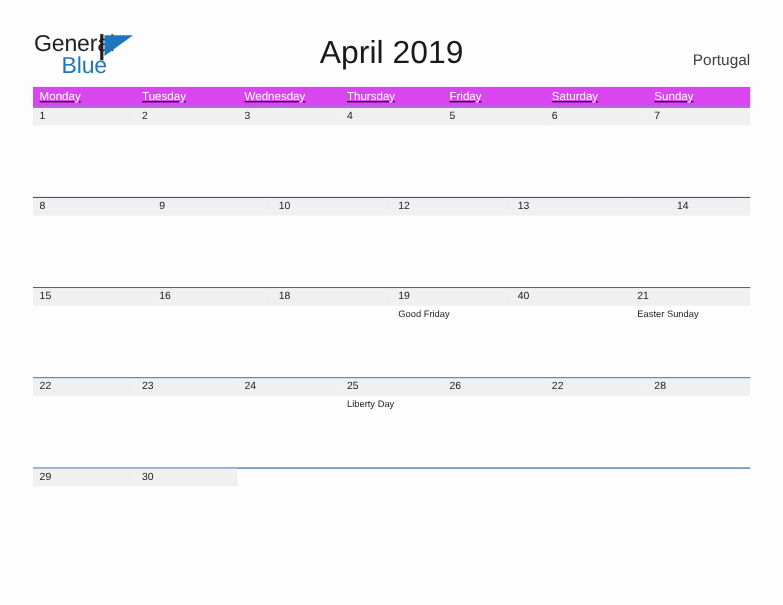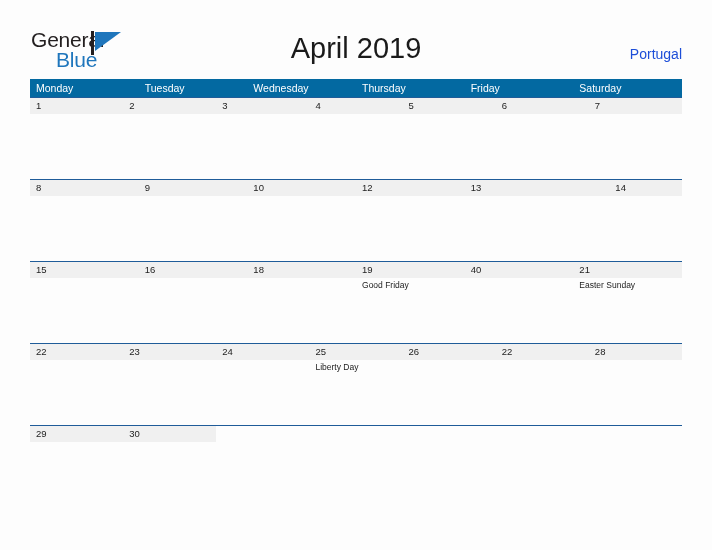--- a/index.html
+++ b/index.html
@@ -76,21 +76,21 @@
     line-height: 30px;
     top: 33px;
     font-family: "Liberation Sans", sans-serif;
   }
 
   .cal-country {
     position: absolute;
     right: 30px;
     top: 46px;
     font-size: 14px;
-    color: #1d4ed8;
+    color: #404040;
     font-family: "Liberation Sans", sans-serif;
   }
 
   
   .calendar {
     position: absolute;
     left: 30px;
     top: 79px;
     width: 652px;
   }
@@ -173,27 +173,28 @@
       </span>
       <span class="logo-blue" style="color: rgb(31, 118, 188);">Blue</span>
     </div>
 
     <div class="cal-title">April 2019</div>
     <div class="cal-country">Portugal</div>
   </div>
 
   <div class="calendar">
 
-    <div class="weekday-row" style="background: #0369a1;">
+    <div class="weekday-row" style="background: #d946ef; text-decoration: underline;">
       <div class="weekday-cell" style="color: rgb(255, 255, 255);">Monday</div>
       <div class="weekday-cell" style="color: rgb(255, 255, 255);">Tuesday</div>
       <div class="weekday-cell" style="color: rgb(255, 255, 255);">Wednesday</div>
       <div class="weekday-cell" style="color: rgb(255, 255, 255);">Thursday</div>
       <div class="weekday-cell" style="color: rgb(255, 255, 255);">Friday</div>
       <div class="weekday-cell" style="color: rgb(255, 255, 255);">Saturday</div>
+      <div class="weekday-cell" style="color: rgb(255, 255, 255);">Sunday</div>
     </div>
 
     <div class="week-row">
       <div class="week-cells">
         <div class="day-cell">
           <div class="day-band" style="background: rgb(240, 240, 240);"></div>
           <span class="day-num" style="color: rgb(34, 34, 34);">1</span>
           <span class="day-event" style="color: rgb(34, 34, 34);"></span>
         </div>
         <div class="day-cell">

